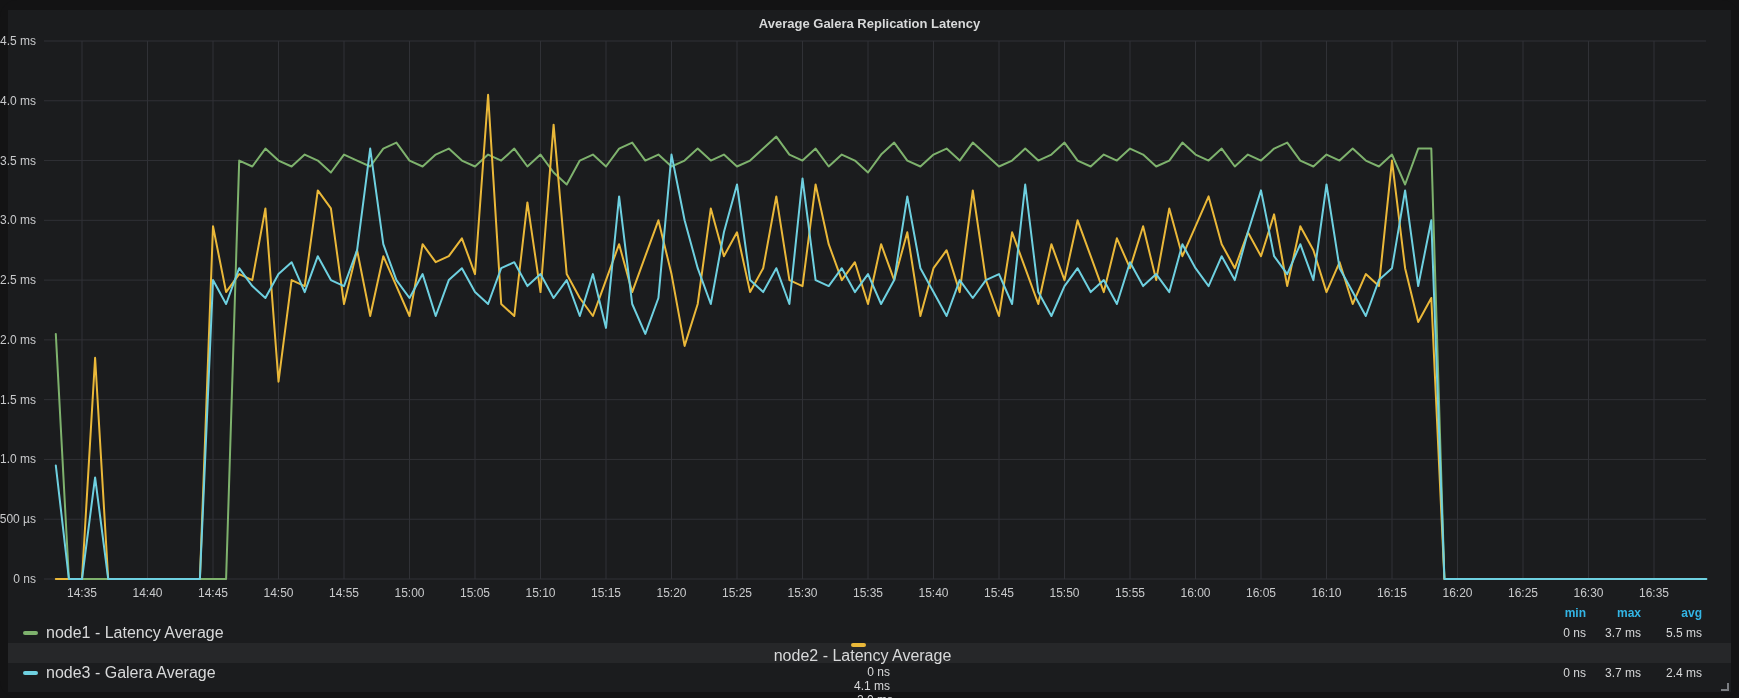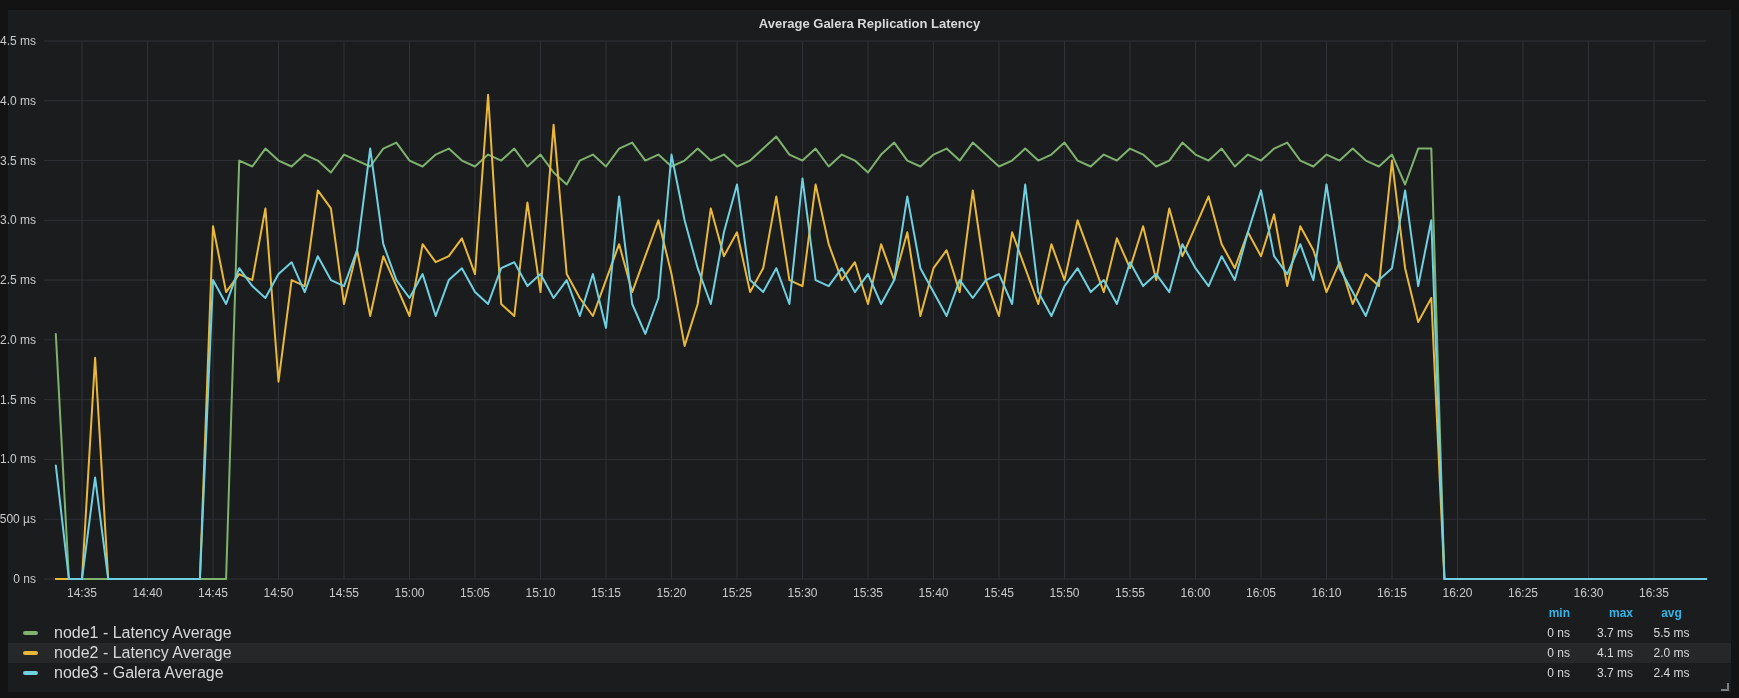--- a/index.html
+++ b/index.html
@@ -6,27 +6,27 @@
   html,body { width:1739px; height:698px; overflow:hidden; background:#131314;
               font-family:"Liberation Sans", sans-serif; }
   .page { position:relative; width:1739px; height:698px; background:#131314;border-radius:17px; }
   .panel { position:absolute; left:8px; top:10px; right:8px; bottom:6px;
            background:#1b1c1e; }
   .panel-title { position:absolute; left:0; right:0; top:6px; text-align:center;
                  font-size:13px; font-weight:bold; color:#d8d9da; cursor:pointer; }
   #chart { position:absolute; left:0; top:0; width:1739px; height:698px; }
   #chart text { font-family:"Liberation Sans", sans-serif; font-size:12px; fill:#c9cacc; }
   .legend { position:absolute; left:8px; right:8px; top:603px; }
-  .legend-row { display:flex; align-items:center; height:20px; padding-left:15px; padding-right:29px;gap:8px; }
-  .legend-row.highlight { background:rgba(255,255,255,0.05); }
+  .legend-row { display:flex; align-items:center; height:20px; padding-left:15px; padding-right:29px; }
+  .legend-row.highlight { background:rgba(255,255,255,0.05);flex-direction:column; }
   .swatch { width:15px; height:4px; border-radius:2px; margin-right:8px; flex:0 0 auto; }
   .series-label { font-size:16px; color:#d8d9da; cursor:pointer; }
   .stats-spacer { flex:1 1 auto; }
   .stat-cell { width:55px; text-align:right; font-size:12px; color:#d8d9da; }
-  .stat-cell.avg { width:61px;text-align:center; }
+  .stat-cell.avg { width:61px; }
   .stats-head .stat-cell { color:#33b5e5; font-weight:bold; cursor:pointer; }
   .resize-handle { position:absolute; right:10px; bottom:7px; width:8px; height:8px;
                    border-right:2px solid #7b7e82; border-bottom:2px solid #7b7e82;
                    cursor:nwse-resize; }
 </style>
 </head>
 <body>
 
 <div class="page">
   <div class="panel">

